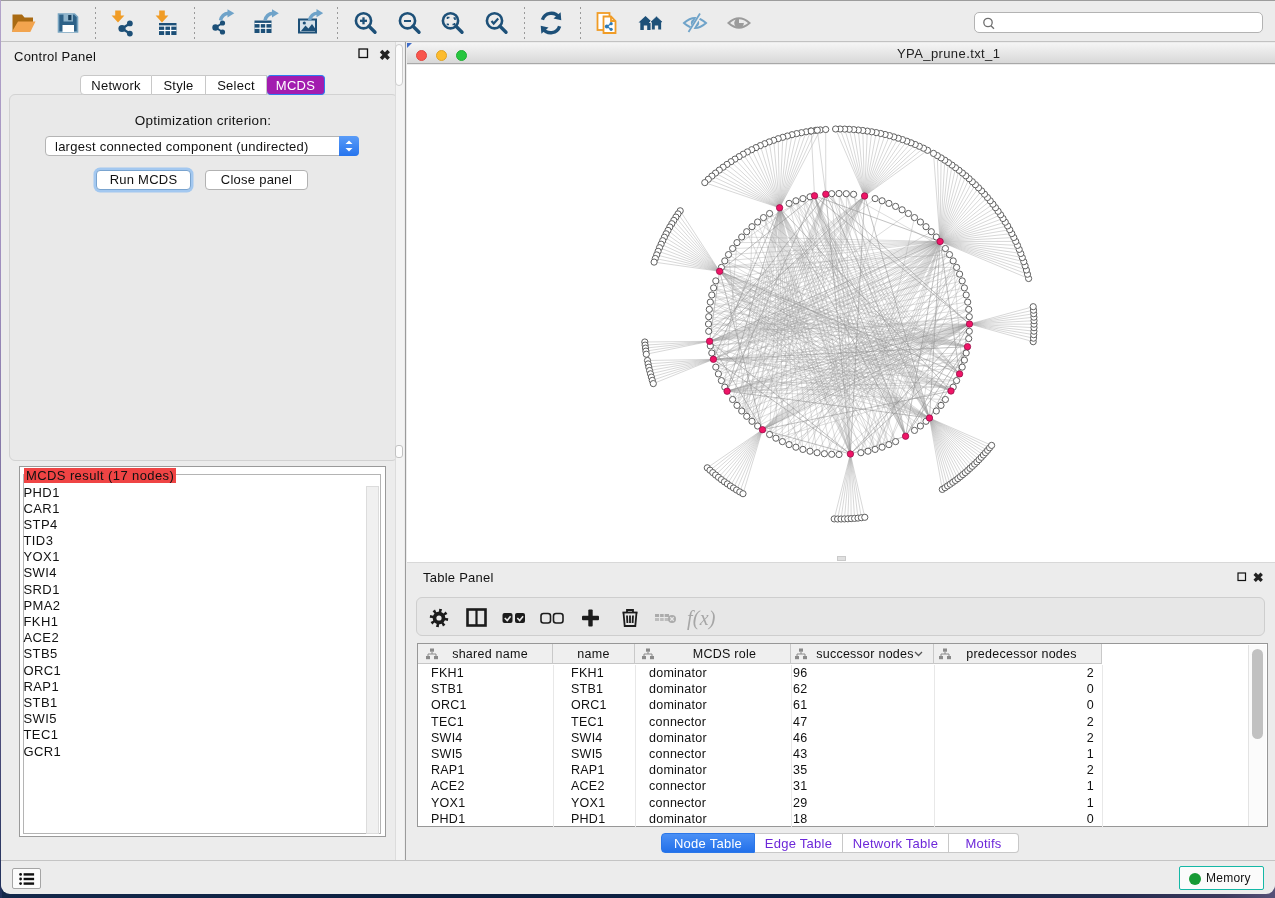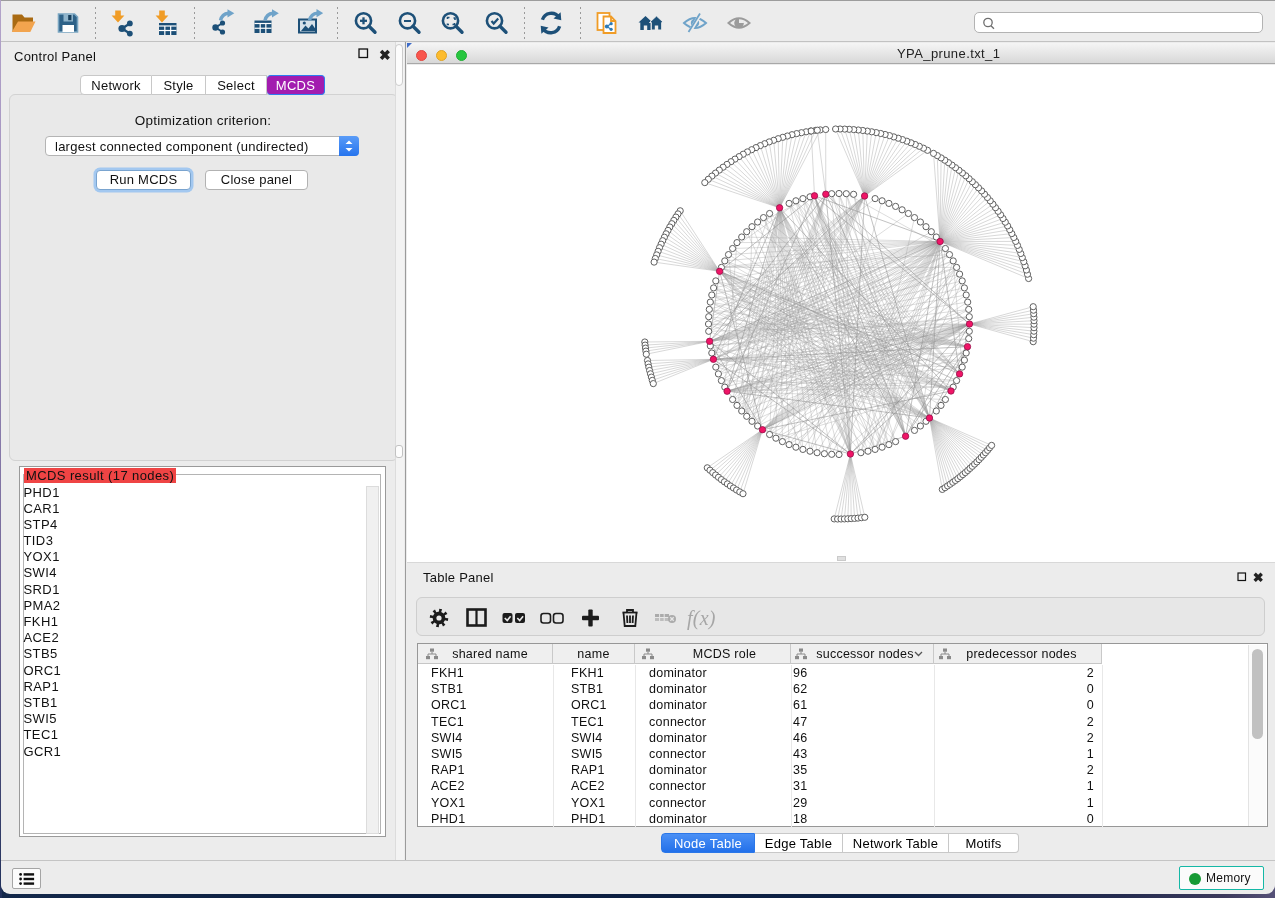--- a/index.html
+++ b/index.html
@@ -60,21 +60,21 @@
   .tr { position:relative; height:16.2px; line-height:16.2px; }
   .c1 { position:absolute; left:13px; }
   .c2 { position:absolute; left:153px; }
   .c3 { position:absolute; left:231px; }
   .c4 { position:absolute; width:130px; left:375px; text-align:left; }
   .c5 { position:absolute; width:156px; left:520px; text-align:right; }
   .colline { position:absolute; top:0; width:1px; height:163px; background:#e8e8e8; }
   #t-sb { position:absolute; right:1px; top:1px; width:18px; height:181px; background:#fbfbfb; border-left:1px solid #e3e3e3; }
   #t-thumb { position:absolute; left:3px; top:4px; width:11px; height:90px; background:#c1c1c1; border-radius:6px; }
   .btabs { position:absolute; left:254px; top:270px; height:20px; display:flex; font-size:13px; }
-  .btab { height:20px; line-height:19px; text-align:center; background:#fff; border:1px solid #c8c8c8; border-left:none; color:#000000; }
+  .btab { height:20px; line-height:19px; text-align:center; background:#fff; border:1px solid #c8c8c8; border-left:none; color:#6d28d9; }
   .btab.first { border-left:1px solid #c8c8c8; border-radius:4px 0 0 4px; }
   .btab.last { border-radius:0 4px 4px 0; }
   .btab.sel { background:linear-gradient(#4b90f5,#2270ea); border-color:#2b77e8; color:#fff; border-radius:4px 0 0 4px; }
 
   
   #status { position:absolute; left:0; top:859px; width:1274px; height:34px; background:#ececec; border-top:1px solid #c4c4c4; border-radius:0 0 9px 9px; }
   #st-left { position:absolute; left:11px; top:7px; width:29px; height:21px; background:#fcfcfc; border:1px solid #a5a5a5; border-radius:2px; }
   #st-mem { position:absolute; right:11px; top:5px; width:85px; height:24px; background:#fbfbfb; border:1px solid #14b8a6; border-radius:2px; font-size:12px; color:#111; }
   #st-mem .dot { position:absolute; left:9px; top:5.5px; width:12px; height:12px; border-radius:50%; background:#179a35; }
   #st-mem .tx { position:absolute; left:26px; top:4px; }

